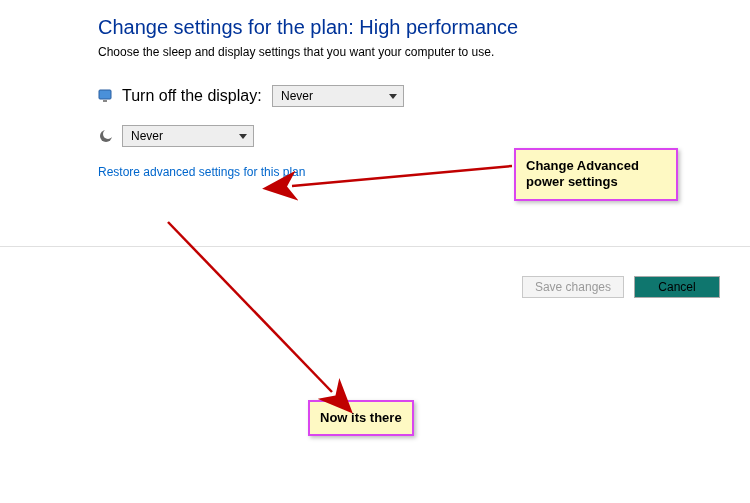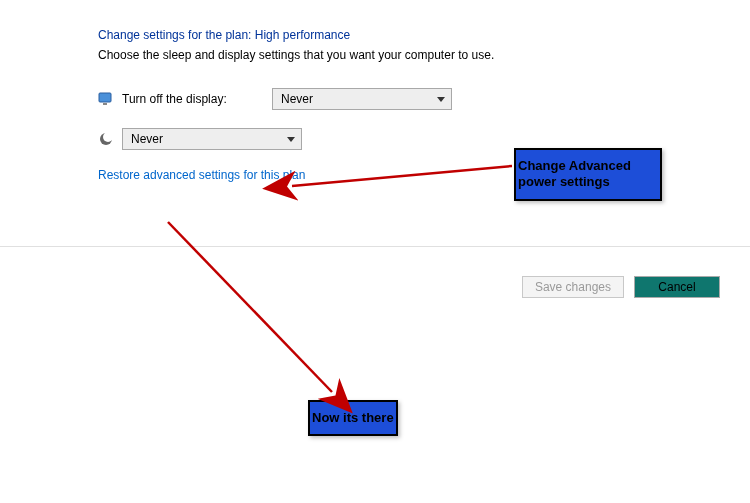--- a/index.html
+++ b/index.html
@@ -1,41 +1,41 @@
 <!DOCTYPE html>
 <html><head>
 <meta charset="utf-8">
 <style>
   html,body{margin:0;padding:0;width:750px;height:503px;background:#fff;
     font-family:"Segoe UI",Arial,sans-serif;font-size:12px;color:#000;
     overflow:hidden}
   .page{position:relative;width:750px;height:503px}
   .content{padding:16px 0 0 98px}
-  .title{color:#003399;font-size:12px;margin:12px 0 6px 0;font-weight:400}
+  .title{color:#003399;font-size:20px;margin:0 0 6px 0;font-weight:400}
   .subtitle{font-size:12px;color:#000;margin:0 0 24px 0}
   .row{display:flex;align-items:center;height:26px;margin-bottom:14px}
   .ic{width:16px;height:16px;margin-right:8px;display:flex;
     align-items:center;justify-content:center}
-  .lab{width:150px;font-size:12px}
-  .sel{width:180px;height:22px;border:1px solid #a8a8a8;background:#eee;
+  .lab{width:150px;font-size:16px}
+  .sel{width:132px;height:22px;border:1px solid #a8a8a8;background:#eee;
     display:flex;align-items:center;justify-content:space-between;
     padding:0 6px 0 8px;font-size:12px;cursor:pointer;box-sizing:border-box}
   .sel .chev{width:0;height:0;border-left:4px solid transparent;
     border-right:4px solid transparent;border-top:5px solid #333}
   .lnk{color:#0066cc;font-size:12px;margin:16px 0 0 0;cursor:pointer;
     display:block;width:fit-content}
   .divider{position:absolute;left:0;top:246px;width:750px;height:1px;
     background:#e0e0e0}
   .btnrow{position:absolute;right:30px;top:276px;display:flex;gap:10px}
   .btn{min-width:86px;height:22px;border:1px solid #aaa;background:#0f766e;
     font-size:12px;cursor:pointer;padding:0 12px;box-sizing:border-box}
   .btn.dis{color:#9a9a9a;border-color:#c8c8c8;background:#f4f4f4;
     cursor:default}
-  .callout{position:absolute;background:#1d4ed8;border:2px solid #000000;
-    box-shadow:2px 2px 4px rgba(0,0,0,.25);padding:8px 2px;font-size:13px;
+  .callout{position:absolute;background:#fef9c3;border:2px solid #d946ef;
+    box-shadow:2px 2px 4px rgba(0,0,0,.25);padding:8px 10px;font-size:13px;
     font-weight:700;color:#000;line-height:1.25}
   .c1{left:514px;top:148px;width:140px}
   .c2{left:308px;top:400px}
   svg.arrows{position:absolute;left:0;top:0;width:750px;height:503px;
     pointer-events:none}
 </style>
 </head>
 <body>
 
 <div class="page">

